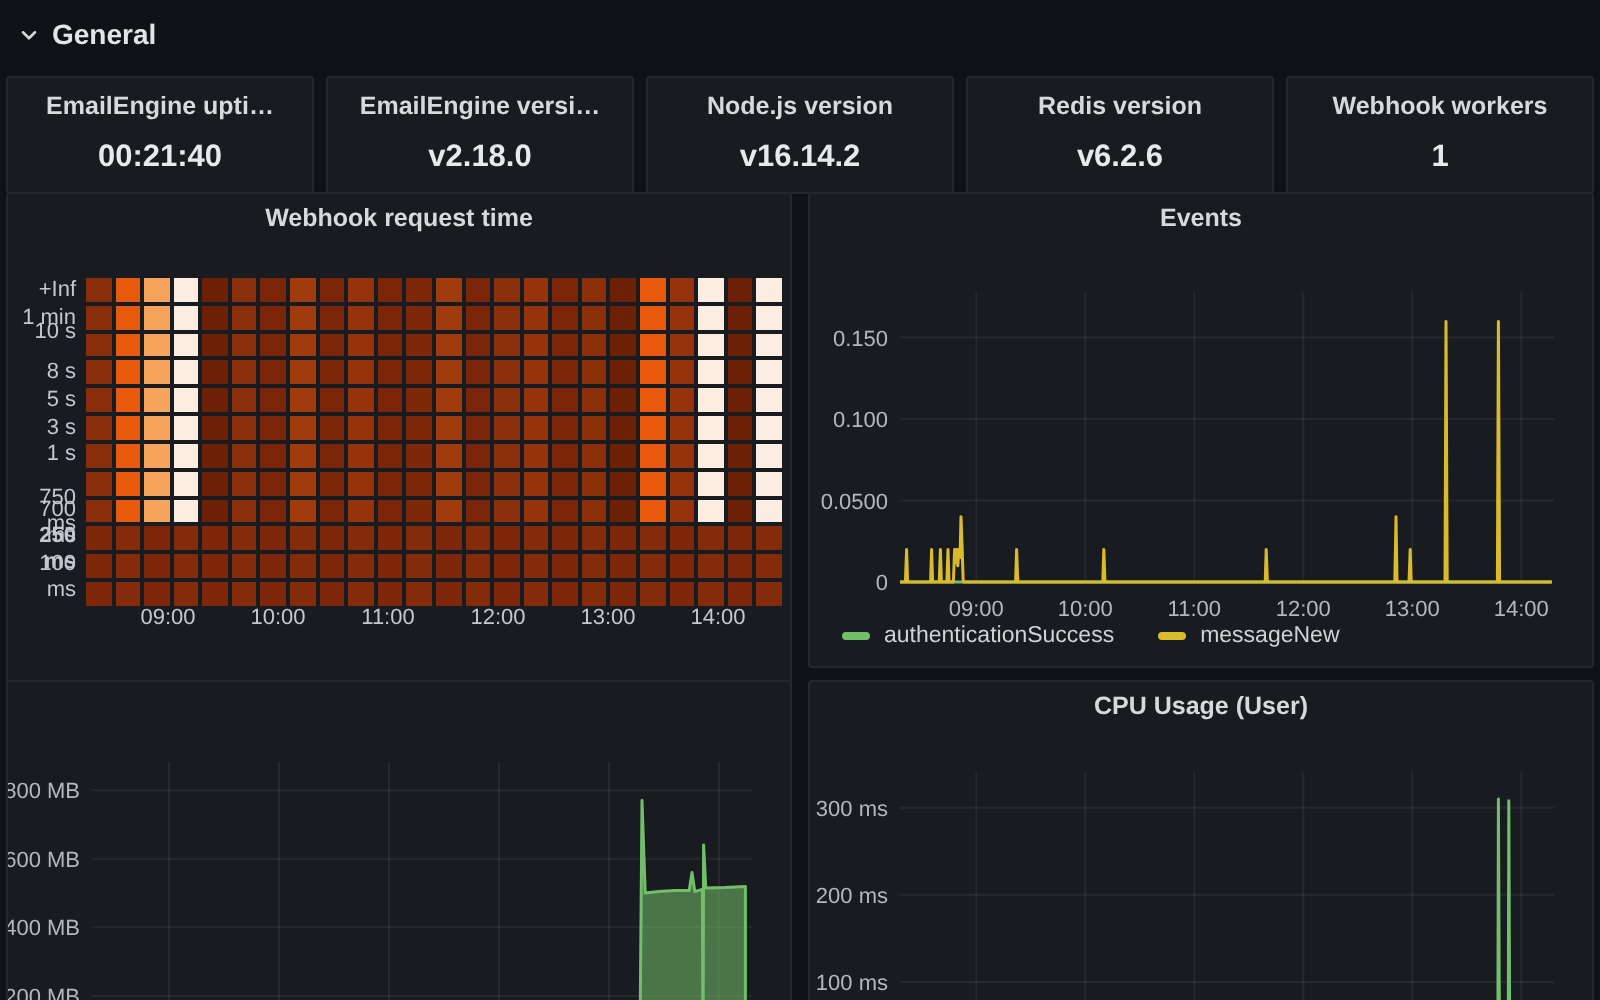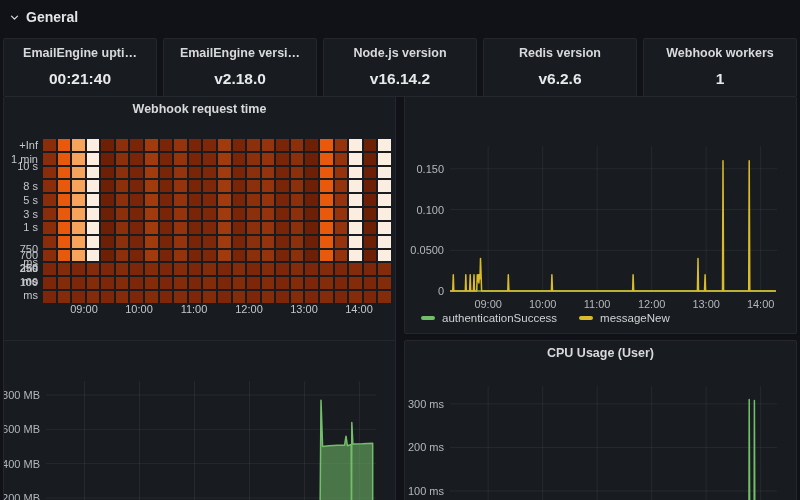--- a/index.html
+++ b/index.html
@@ -396,20 +396,21 @@
       <div class="hm-xlabel" style="left: 58px; top: 206px;">09:00</div>
       <div class="hm-xlabel" style="left: 113px; top: 206px;">10:00</div>
       <div class="hm-xlabel" style="left: 168px; top: 206px;">11:00</div>
       <div class="hm-xlabel" style="left: 223px; top: 206px;">12:00</div>
       <div class="hm-xlabel" style="left: 278px; top: 206px;">13:00</div>
       <div class="hm-xlabel" style="left: 333px; top: 206px;">14:00</div>
     </div>
 </section>
 
 <section class="panel" style="left:404px;top:96px;width:393px;height:238px">
+  <h2 class="ptitle">Events</h2>
   <div class="pbody">
     <svg class="chart-svg" id="events-svg" width="391" height="236">
         <line x1="83.14999999999996" y1="49" x2="83.14999999999996" y2="194" stroke="rgba(204,204,220,0.08)"></line>
         <text x="83.14999999999996" y="211" text-anchor="middle">09:00</text>
         <line x1="137.64999999999998" y1="49" x2="137.64999999999998" y2="194" stroke="rgba(204,204,220,0.08)"></line>
         <text x="137.64999999999998" y="211" text-anchor="middle">10:00</text>
         <line x1="192.14999999999998" y1="49" x2="192.14999999999998" y2="194" stroke="rgba(204,204,220,0.08)"></line>
         <text x="192.14999999999998" y="211" text-anchor="middle">11:00</text>
         <line x1="246.64999999999998" y1="49" x2="246.64999999999998" y2="194" stroke="rgba(204,204,220,0.08)"></line>
         <text x="246.64999999999998" y="211" text-anchor="middle">12:00</text>

